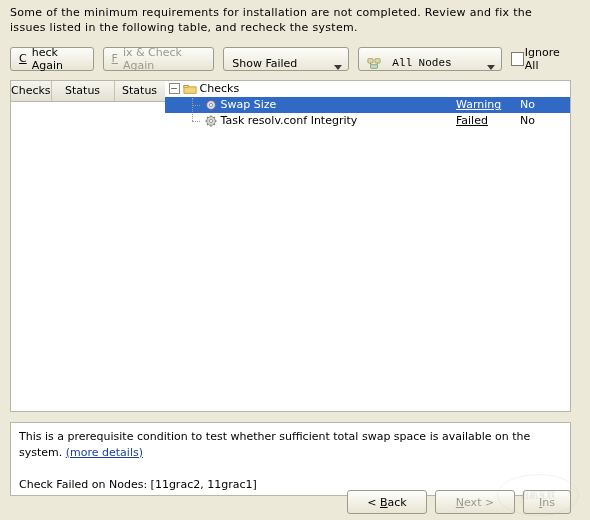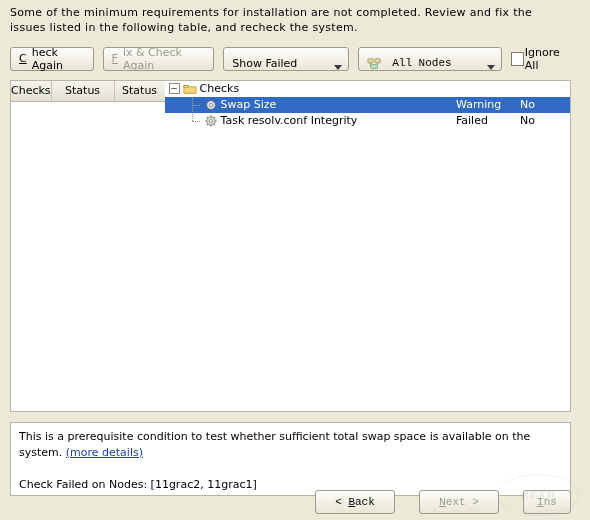--- a/index.html
+++ b/index.html
@@ -109,21 +109,21 @@
     position: relative;
   }
   .tree-row {
     display: flex;
     align-items: center;
     height: 16px;
     font-size: 11px;
     padding-left: 4px;
   }
   .tree-row .cell-main { flex: 1; display: flex; align-items: center; gap: 3px; }
-  .tree-row .cell-status { width: 62px; padding-left: 2px; }
+  .tree-row .cell-status { width: 62px; padding-left: 2px; text-decoration: underline; }
   .tree-row .cell-fixable { width: 50px; padding-left: 2px; }
   .tree-row.selected {
     background: #316ac5;
     color: #fff;
   }
   .expander {
     width: 9px; height: 9px;
     border: 1px solid #8a8a7c;
     background: #fff;
     display: inline-flex;
@@ -171,22 +171,21 @@
   .more-link {
     color: #1a3db0;
     text-decoration: underline;
     cursor: pointer;
   }
   .navbtns {
     position: absolute;
     right: 10px;
     bottom: 6px;
     display: flex;
-    gap: 24px;
-    font-family: Liberation Mono, monospace;
+    gap: 8px;
   }
   .navbtns .btn { min-width: 62px; justify-content: center; }
 
   .watermark {
     position: absolute;
     right: 2px;
     bottom: 4px;
     width: 80px;
     height: 40px;
     opacity: 0.14;

